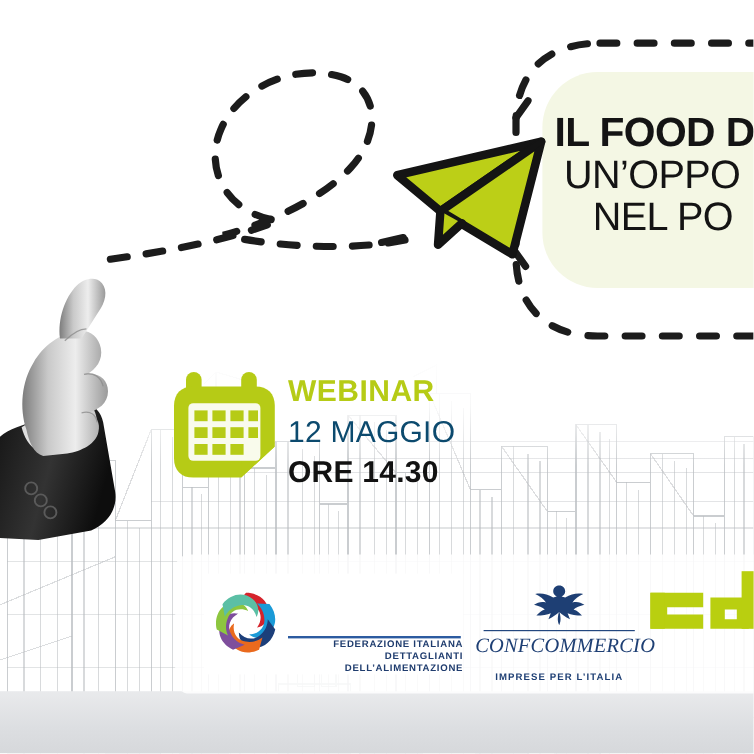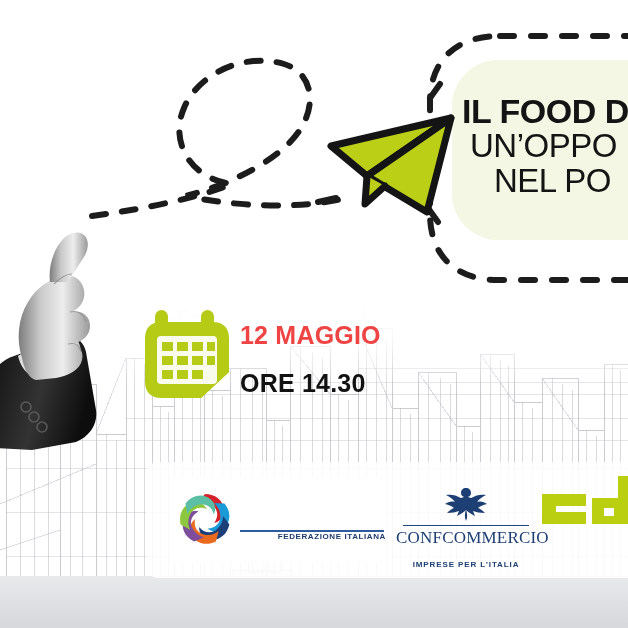--- a/index.html
+++ b/index.html
@@ -29,39 +29,39 @@
   .bl2{font-size:33px;font-weight:normal;padding-left:8px;}
   .bl3{font-size:33px;font-weight:normal;padding-left:32px;}
 
   
   .plane{position:absolute;left:323px;top:102px;width:146px;height:118px;}
 
   
   .cal{position:absolute;left:141px;top:306px;width:92px;height:96px;}
   .webinar-txt{position:absolute;left:240px;top:314px;}
   .w-title{font-size:25px;font-weight:bold;color:#b6cb16;letter-spacing:0.4px;line-height:1;}
-  .w-date{font-size:25px;font-weight:bold;color:#ef4444;letter-spacing:0.2px;margin-top:9px;line-height:1;}
-  .w-time{font-size:25px;font-weight:bold;color:#121212;letter-spacing:0.2px;margin-top:23px;line-height:1;}
+  .w-date{font-size:25px;font-weight:normal;color:#0c4a6e;letter-spacing:0.2px;margin-top:9px;line-height:1;}
+  .w-time{font-size:25px;font-weight:bold;color:#121212;letter-spacing:0.2px;margin-top:9px;line-height:1;}
 
   
   .logobar{position:absolute;left:146px;top:462px;width:500px;height:116px;
     background:rgba(255,255,255,0.86);border-radius:12px 0 0 12px;}
   .fida-box{position:absolute;left:170px;top:478px;width:216px;height:84px;background:#ffffff;}
   .fida-mark{position:absolute;left:176px;top:490px;width:58px;height:58px;}
   .fida-word{position:absolute;left:238px;top:487px;font-family:"Liberation Serif",serif;
     font-size:43px;color:#1f3c6e;letter-spacing:1px;line-height:1;}
   .fida-rule{position:absolute;left:240px;top:530px;width:144px;height:2px;background:#2c5ba0;}
   .fida-sub{position:absolute;left:226px;top:532px;width:160px;text-align:right;
     color:#1f3c6e;font-size:8px;font-weight:bold;letter-spacing:0.6px;line-height:1.22;}
 
   .cc{position:absolute;left:396px;top:486px;width:140px;}
   .cc-eagle{display:block;margin:0 auto;width:46px;height:36px;}
   .cc-rule{width:126px;height:1px;background:#23477f;margin:3px auto 0;}
   .cc-name{text-align:center;font-family:"Liberation Serif",serif;color:#1e3f74;
-    font-size:17px;letter-spacing:0.2px;margin-top:3px;line-height:1;}
+    font-size:17px;letter-spacing:0.2px;margin-top:3px;line-height:1;font-style:italic;}
   .cc-sub{text-align:center;color:#1e3f74;font-size:8px;font-weight:bold;
     letter-spacing:0.9px;margin-top:15px;line-height:1;}
 
   .edi{position:absolute;left:540px;top:468px;width:110px;height:66px;}
 </style>
 </head>
 <body>
 
 <div id="stage">
 
@@ -251,20 +251,21 @@
           <rect x="36" y="50" width="11" height="9"></rect>
         <rect x="51" y="50" width="11" height="9"></rect>
           <rect x="66" y="50" width="8" height="9"></rect>
         <rect x="21" y="64" width="11" height="9"></rect>
           <rect x="36" y="64" width="11" height="9"></rect>
         <rect x="51" y="64" width="11" height="9"></rect>
       </g>
     </svg>
   </div>
   <div class="webinar-txt">
+    <div class="w-title">WEBINAR</div>
     <div class="w-date">12 MAGGIO</div>
     <div class="w-time">ORE 14.30</div>
   </div>
 
   <div class="logobar"></div>
 
   <div class="fida-box"></div>
   <div class="fida-mark">
     <svg width="58" height="58" viewBox="0 0 58 58">
       <g transform="translate(29,29)">
@@ -289,20 +290,21 @@
         <g transform="rotate(308.4)">
           <path d="M0 -25 C11 -25 19 -18 19 -8 C19 -2 15 3 9 4 C14 -2 13 -10 7 -14 C3 -17 -2 -18 -7 -17 Z" fill="#5bbfa5"></path>
         </g>
         <circle cx="0" cy="0" r="10" fill="#ffffff"></circle>
       </g>
     </svg>
   </div>
   <div class="fida-rule"></div>
   <div class="fida-sub">
     <div>FEDERAZIONE ITALIANA</div>
+    <div>DETTAGLIANTI DELL’ALIMENTAZIONE</div>
   </div>
 
   <div class="cc">
     <svg class="cc-eagle" viewBox="0 0 46 36">
       <g fill="#1e3f74">
         <path d="M23 2 C20 2 18 4 18 7 C18 9 19 10 21 11 L18 12 C13 9 8 8 3 9
                  C7 11 10 13 12 16 C8 15 5 16 2 18 C6 19 9 20 11 22
                  C8 23 6 25 4 27 C9 27 13 26 16 25 L14 30 C18 28 21 26 23 24
                  C25 26 28 28 32 30 L30 25 C33 26 37 27 42 27
                  C40 25 38 23 35 22 C37 20 40 19 44 18 C41 16 38 15 34 16

